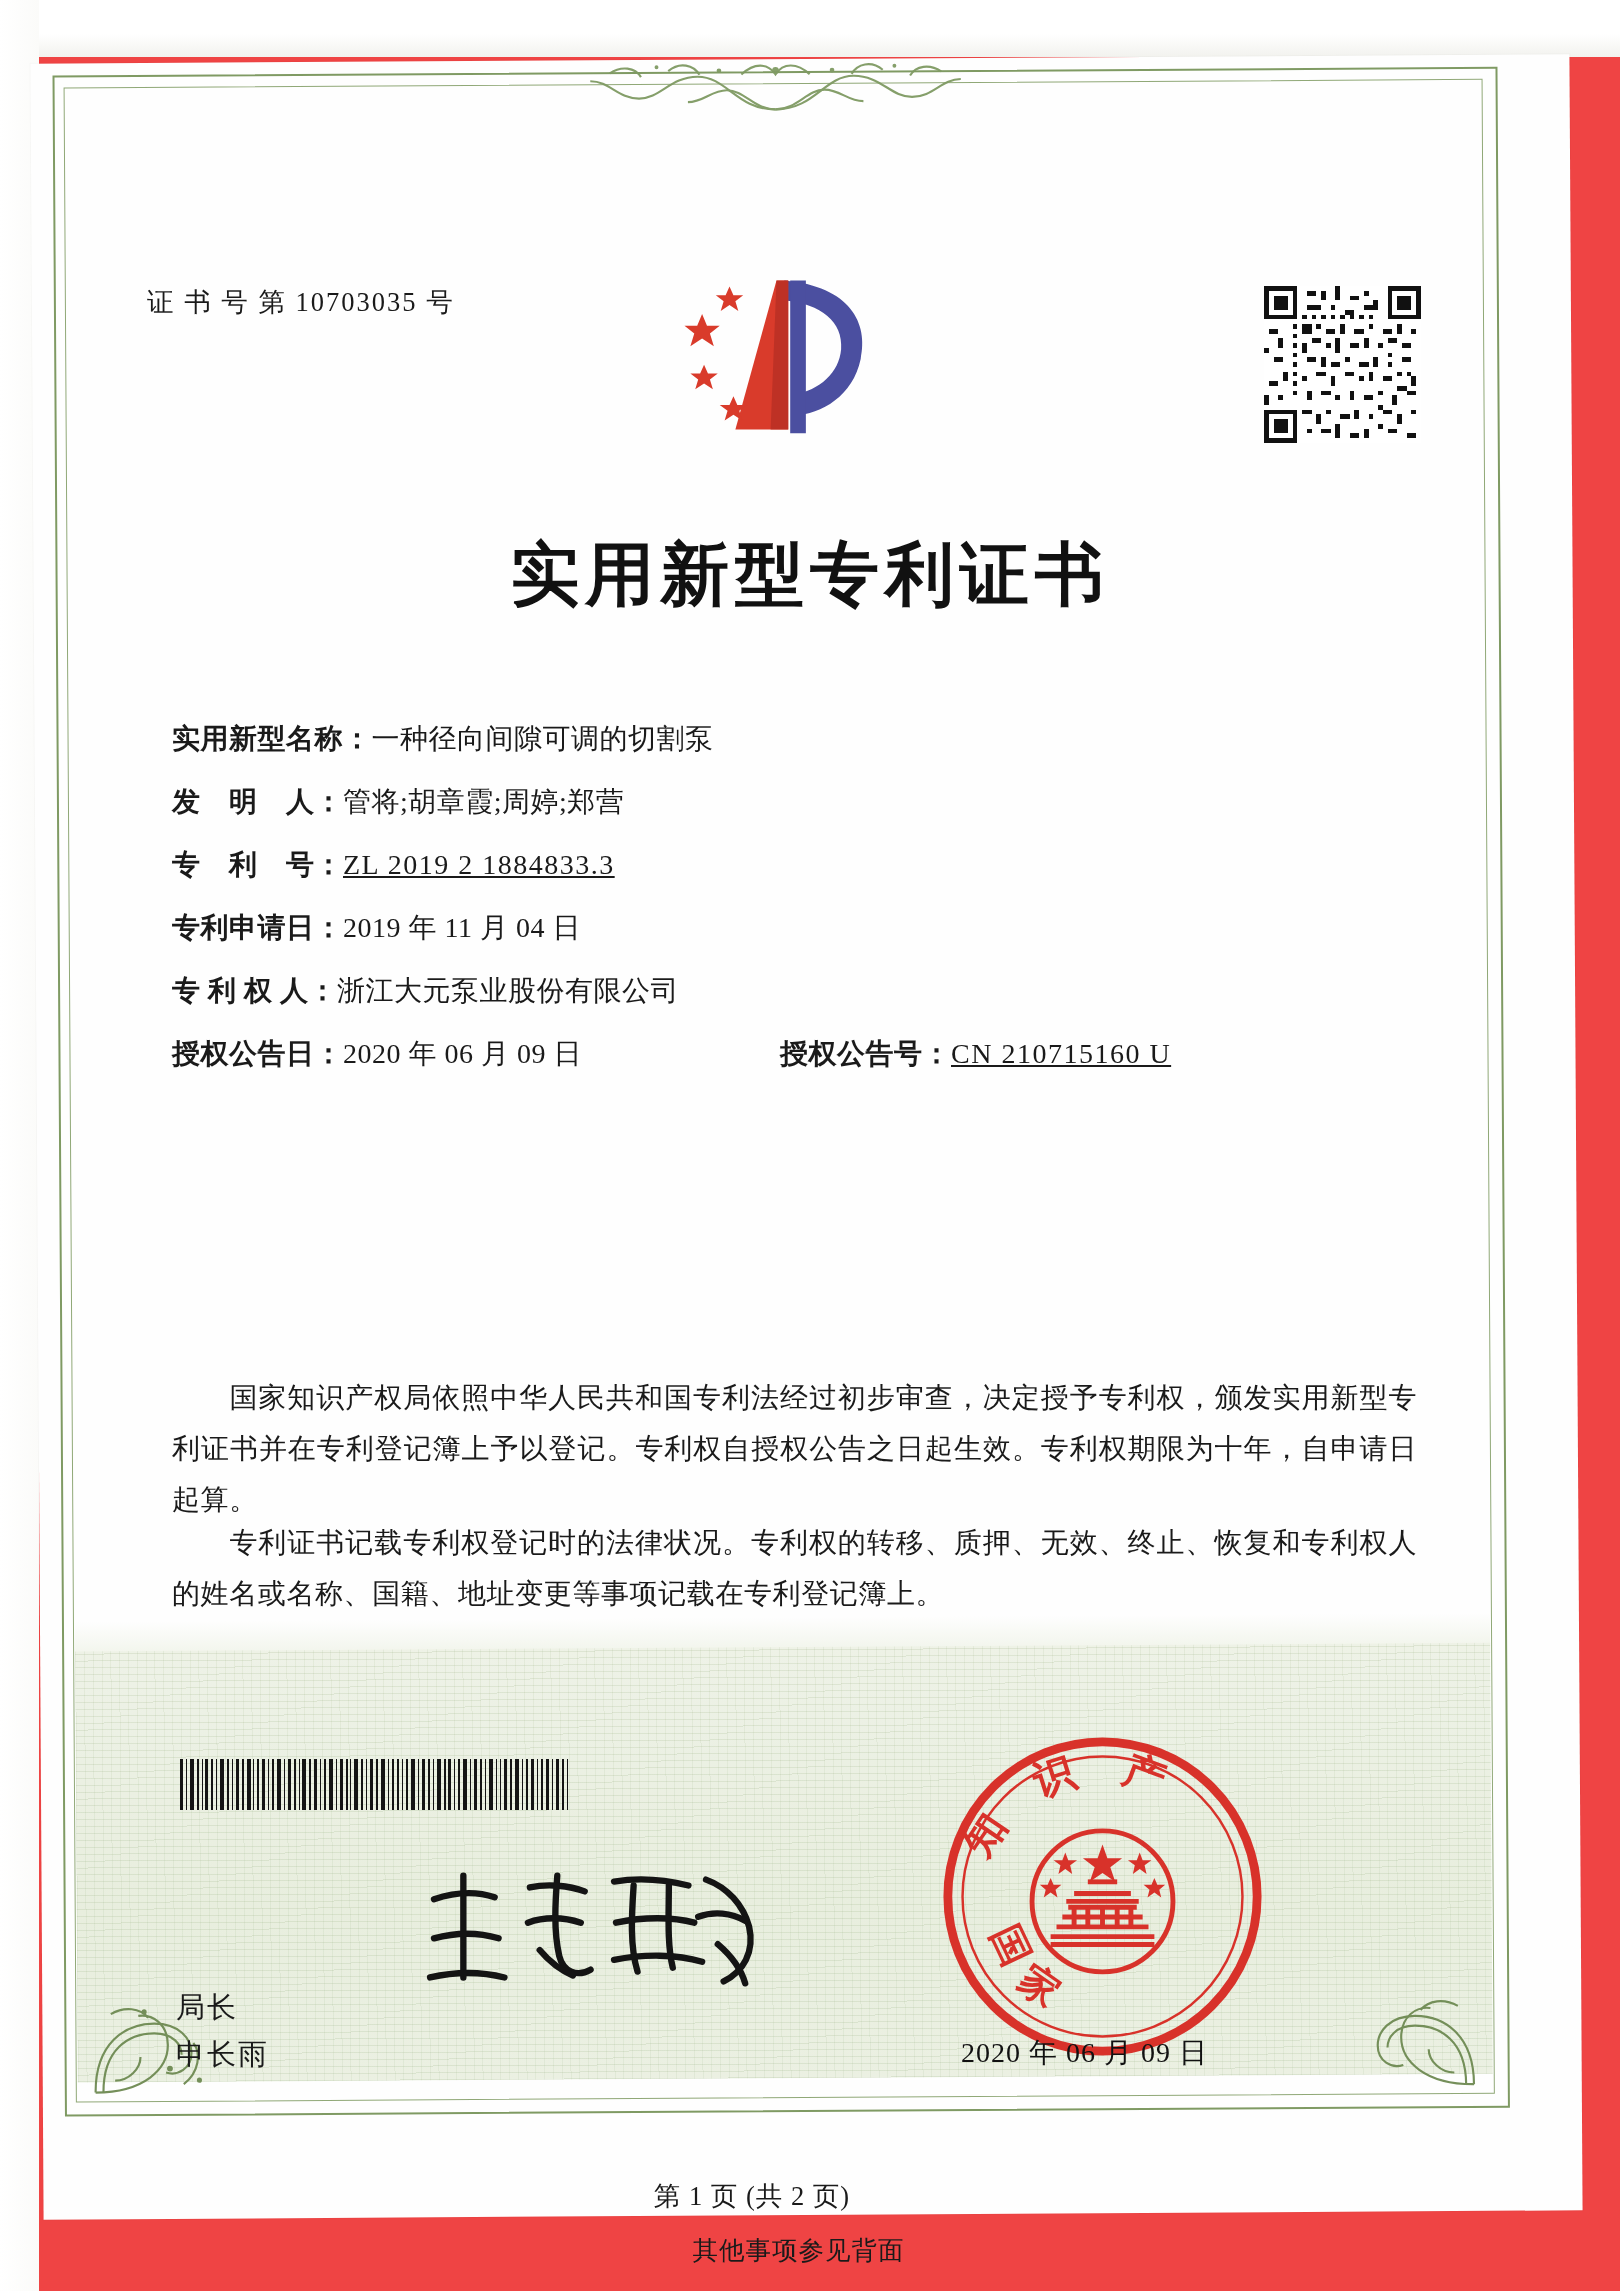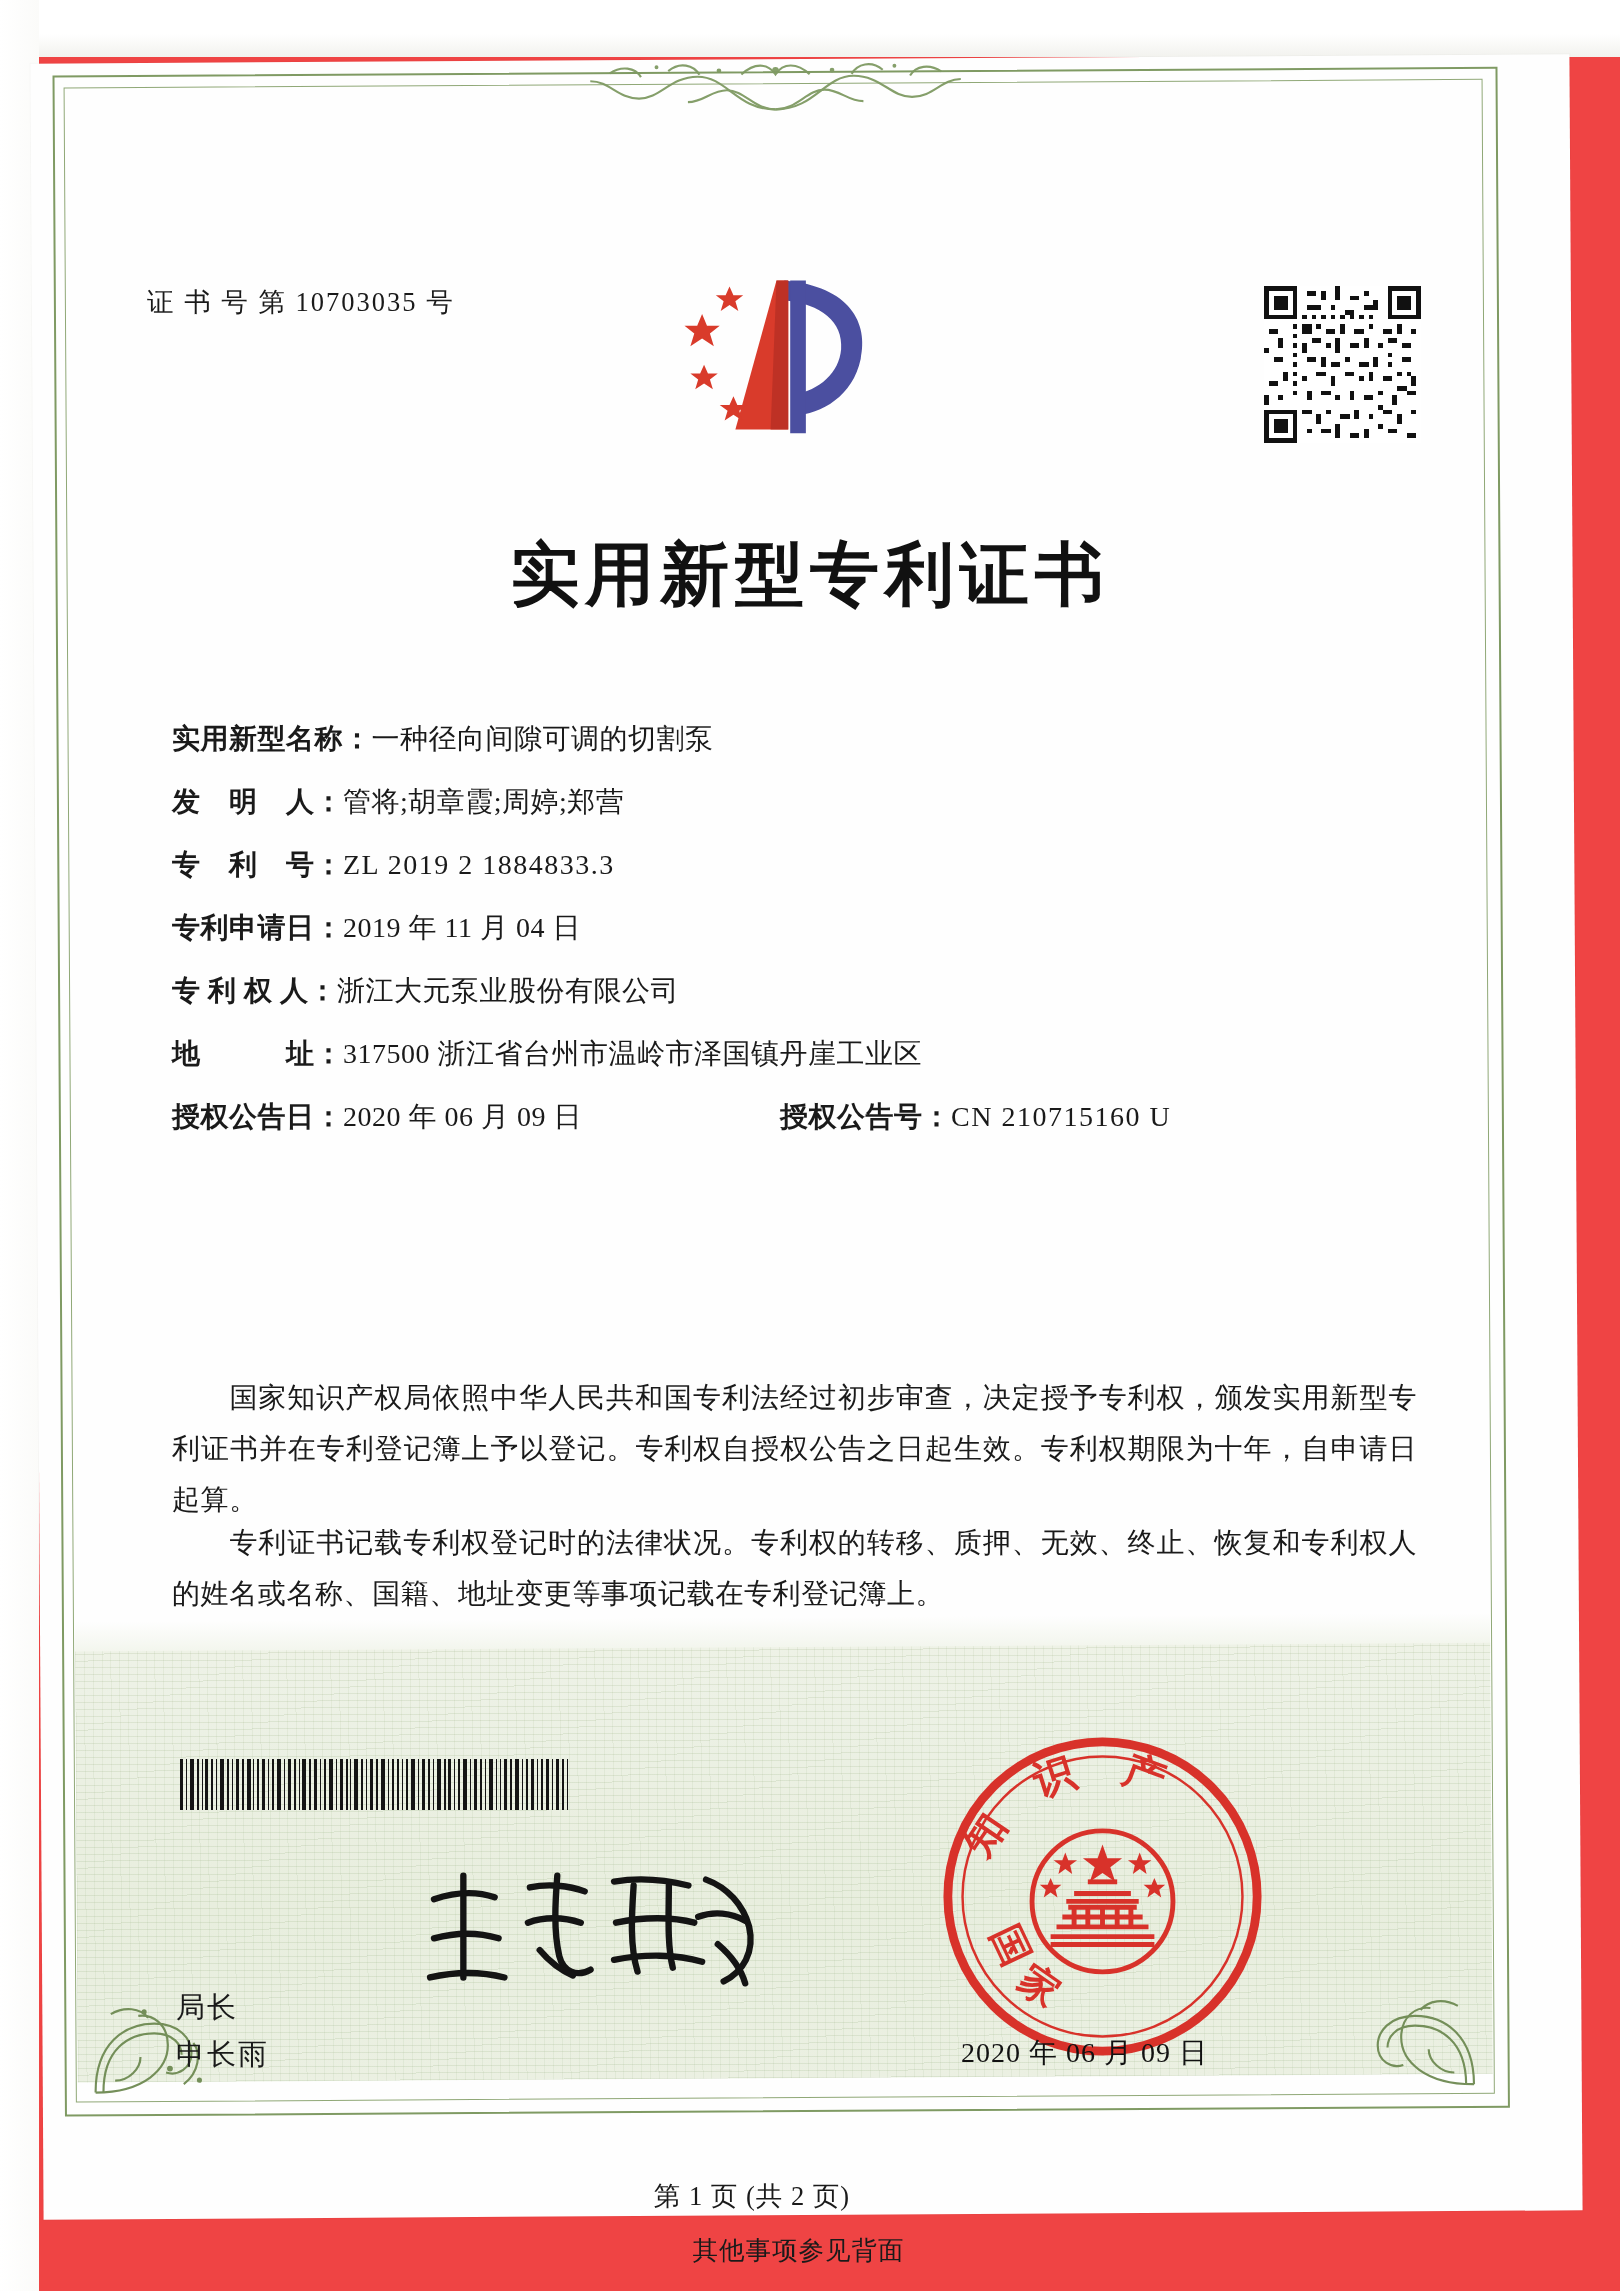--- a/index.html
+++ b/index.html
@@ -146,20 +146,21 @@
   }
   .field-row.split .right-group {
     position: absolute;
     left: 608px;
     top: 0;
   }
 
   .mono-ish {
     font-family: "Liberation Serif", serif;
     letter-spacing: 1.5px;
+    text-decoration: underline;
   }
 
   
   .para {
     position: absolute;
     left: 172px;
     width: 1245px;
     font-size: 28px;
     line-height: 51px;
     text-align: justify;
@@ -467,23 +468,20 @@
     </div>
 
     <div class="field-row">
       <span class="f-label">专利申请日：</span><span class="f-value">2019 年 11 月 04 日</span>
     </div>
 
     <div class="field-row">
       <span class="f-label">专 利 权 人：</span><span class="f-value">浙江大元泵业股份有限公司</span>
     </div>
 
-    <div class="field-row">
-      <span class="f-label">地　　　址：</span><span class="f-value">317500 浙江省台州市温岭市泽国镇丹崖工业区</span>
-    </div>
 
     <div class="field-row split">
       <span class="f-label">授权公告日：</span><span class="f-value">2020 年 06 月 09 日</span>
       <span class="right-group">
         <span class="f-label">授权公告号：</span><span class="f-value mono-ish">CN 210715160 U</span>
       </span>
     </div>
 
   </div>
 

